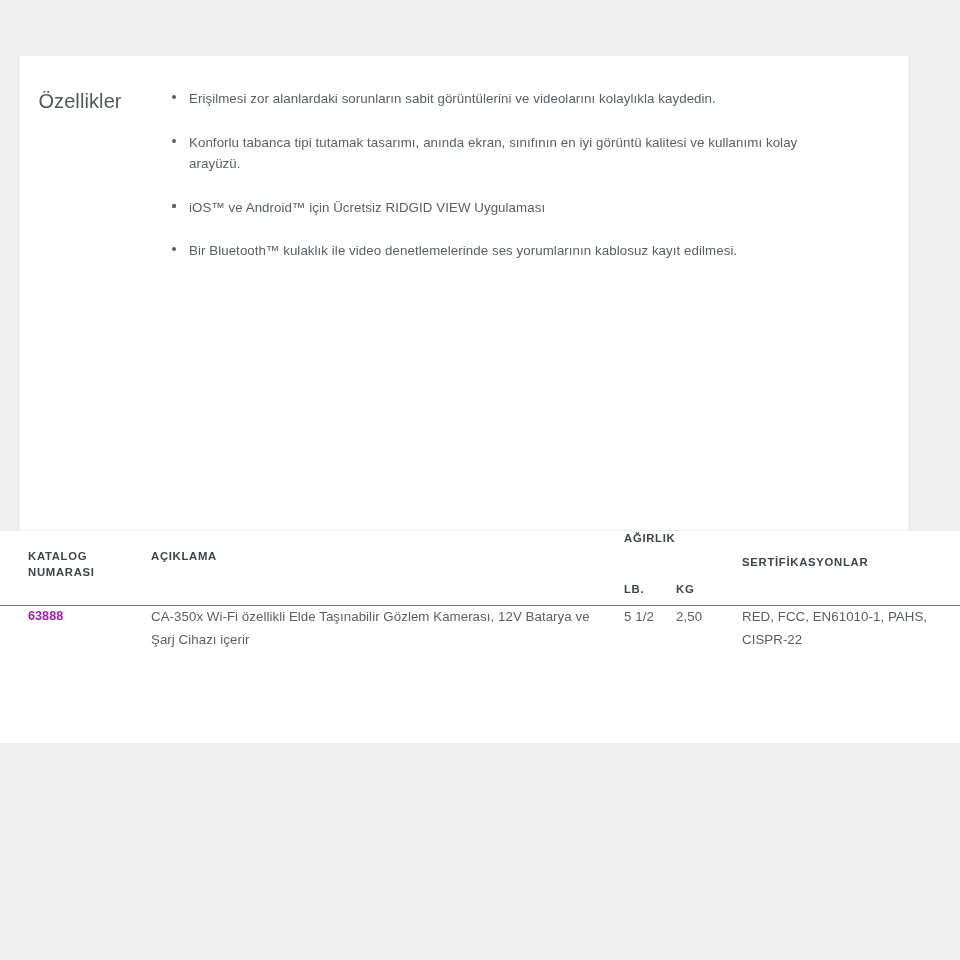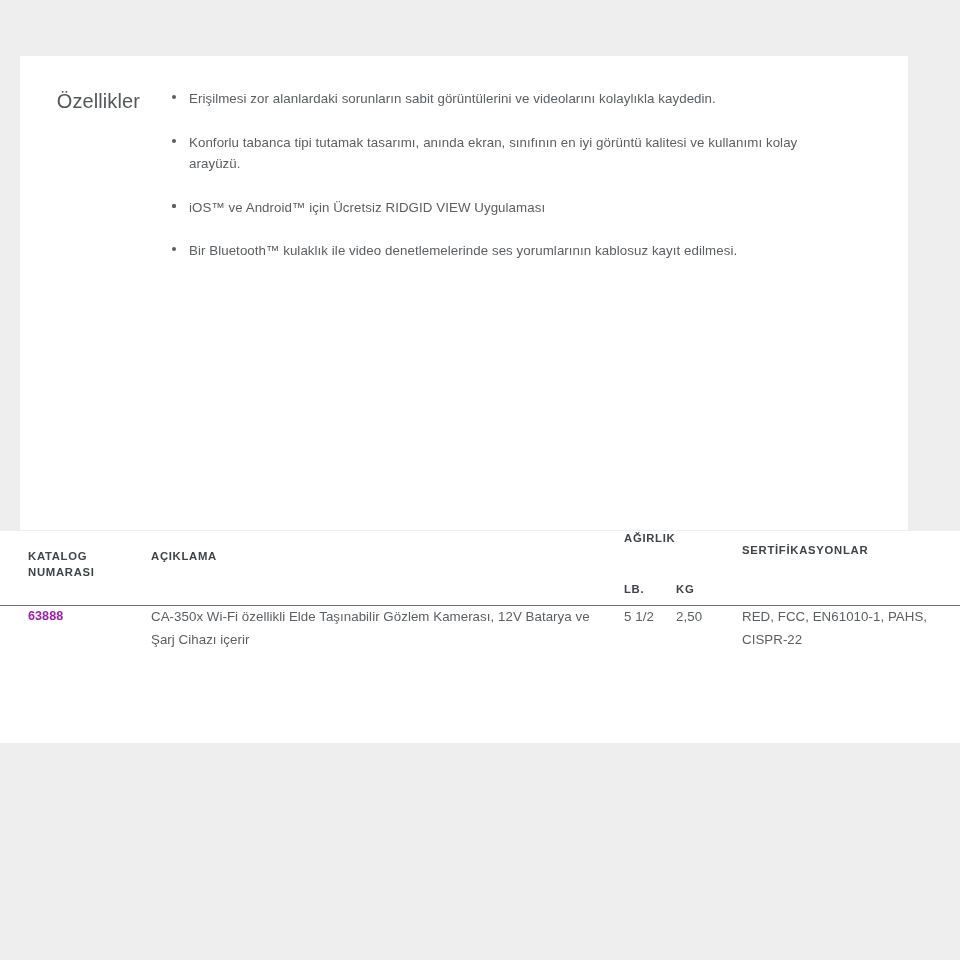--- a/index.html
+++ b/index.html
@@ -28,21 +28,21 @@
   }
 
   .features-inner {
     display: flex;
     padding: 32px 0 0 0;
   }
 
   .features-heading {
     width: 152px;
     flex: 0 0 152px;
-    text-align: right;
+    text-align: center;
     padding-right: 32px;
     box-sizing: border-box;
     font-size: 20px;
     font-weight: 400;
     color: #54585a;
     letter-spacing: 0.1px;
     line-height: 1.3;
   }
 
   .features-list {
@@ -145,21 +145,21 @@
   }
 
   .cert-head-cell {
     position: relative;
     height: 74px;
   }
 
   .cert-head-label {
     position: absolute;
     left: 0;
-    top: 12px;
+    top: 24px;
     font-size: 11.3px;
     font-weight: bold;
     color: #3f4448;
     letter-spacing: 0.72px;
     white-space: nowrap;
   }
 
   thead tr.header-row td.header-spacer,
   thead tr.header-row th {
     padding-top: 18px;

